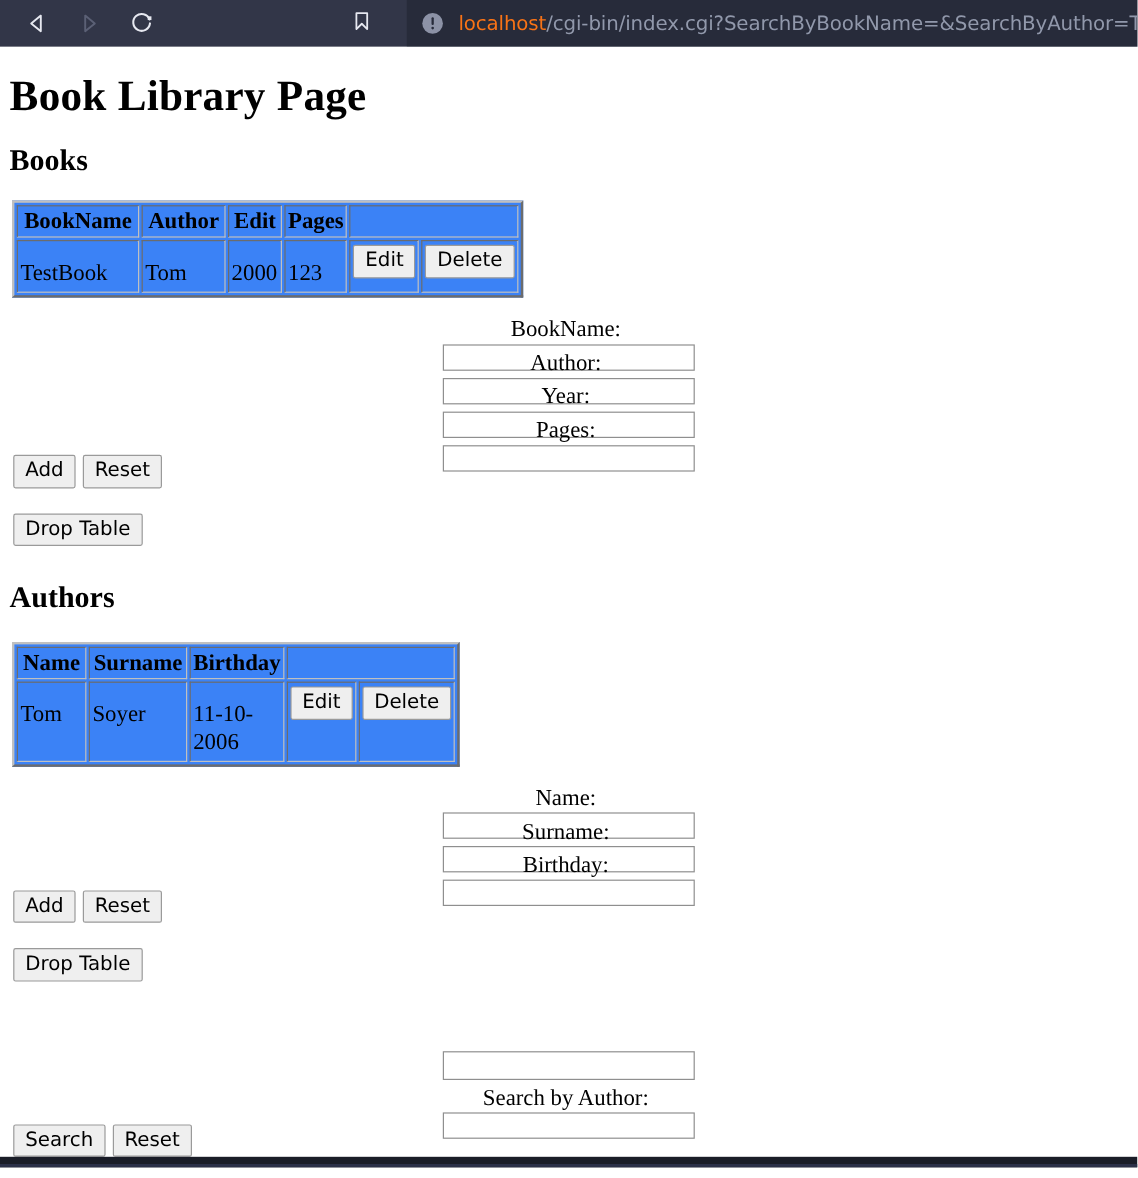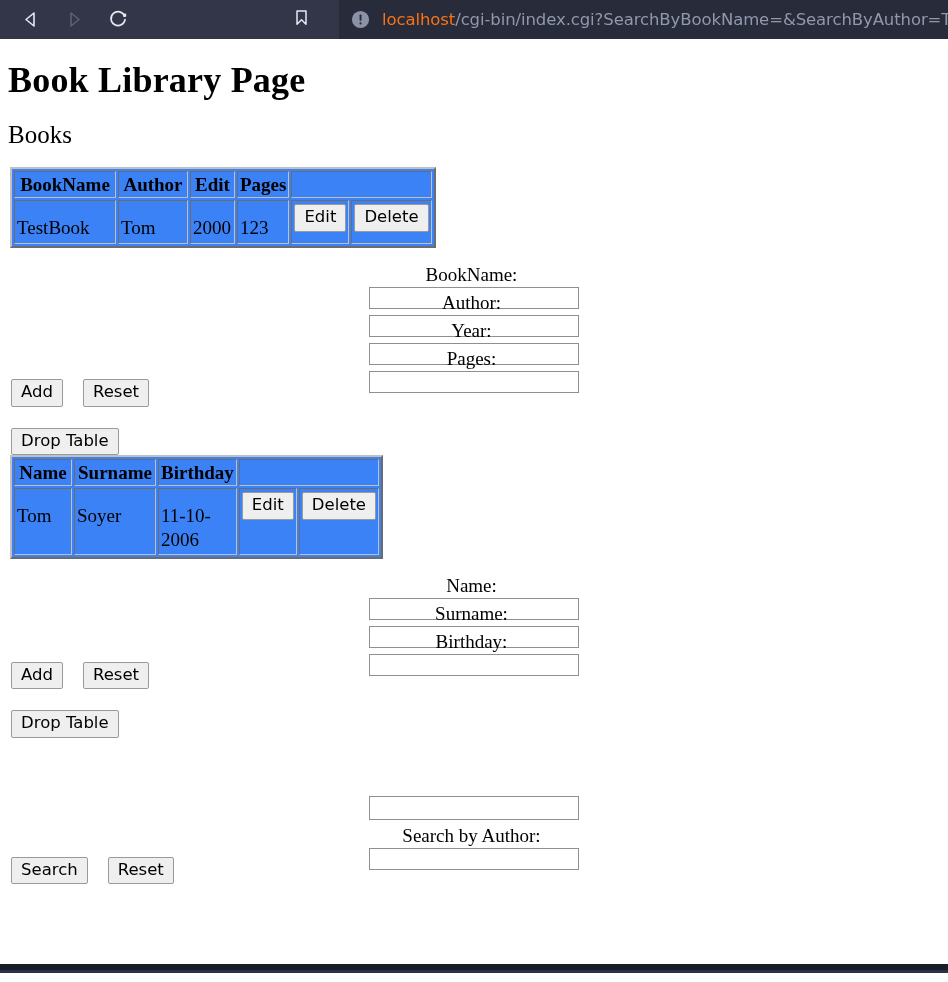--- a/index.html
+++ b/index.html
@@ -86,21 +86,21 @@
 
   h1.page-title {
     font-size: 36px;
     font-weight: bold;
     margin: 21px 0 20px 0;
     line-height: 1.15;
     letter-spacing: 0.2px;
   }
   h2.section-title {
     font-size: 25px;
-    font-weight: normal;
+    font-weight: bold;
     margin: 20px 0 17px 0;
     line-height: 1.15;
   }
   h2.authors-title { margin-top: 30px; margin-bottom: 21px; }
 
   
   table.data-table {
     border-collapse: separate;
     border-spacing: 2px;
     border: 2px outset #808080;
@@ -180,21 +180,21 @@
     font-family: "DejaVu Sans", sans-serif;
     font-size: 15px;
     padding: 1px 3px;
     border: 1px solid #8f8f8f;
     background: #ffffff;
     color: #000000;
     border-radius: 0;
   }
   .btn-row {
     display: flex;
-    gap: 20px;
+    gap: 6px;
     margin-top: 5px;
     margin-left: 3px;
   }
   .drop-row { margin-top: 21px; margin-left: 3px; }
   .search-block { margin-top: 58px; }
   .search-block .form-row { height: 27px; }
 
   .bottom-bar {
     position: absolute;
     left: 0;
@@ -312,20 +312,21 @@
     <div class="btn-row">
       <button class="ui-btn">Add</button>
       <button class="ui-btn">Reset</button>
     </div>
   </div>
 
   <div class="btn-row drop-row">
     <button class="ui-btn">Drop Table</button>
   </div>
 
+  <h2 class="section-title authors-title">Authors</h2>
 
   <table class="data-table authors-table">
     <tbody>
       <tr>
         <th class="th-name">Name</th>
         <th class="th-surname">Surname</th>
         <th class="th-birthday">Birthday</th>
         <td class="empty-head" colspan="2">&nbsp;</td>
       </tr>
       <tr>

